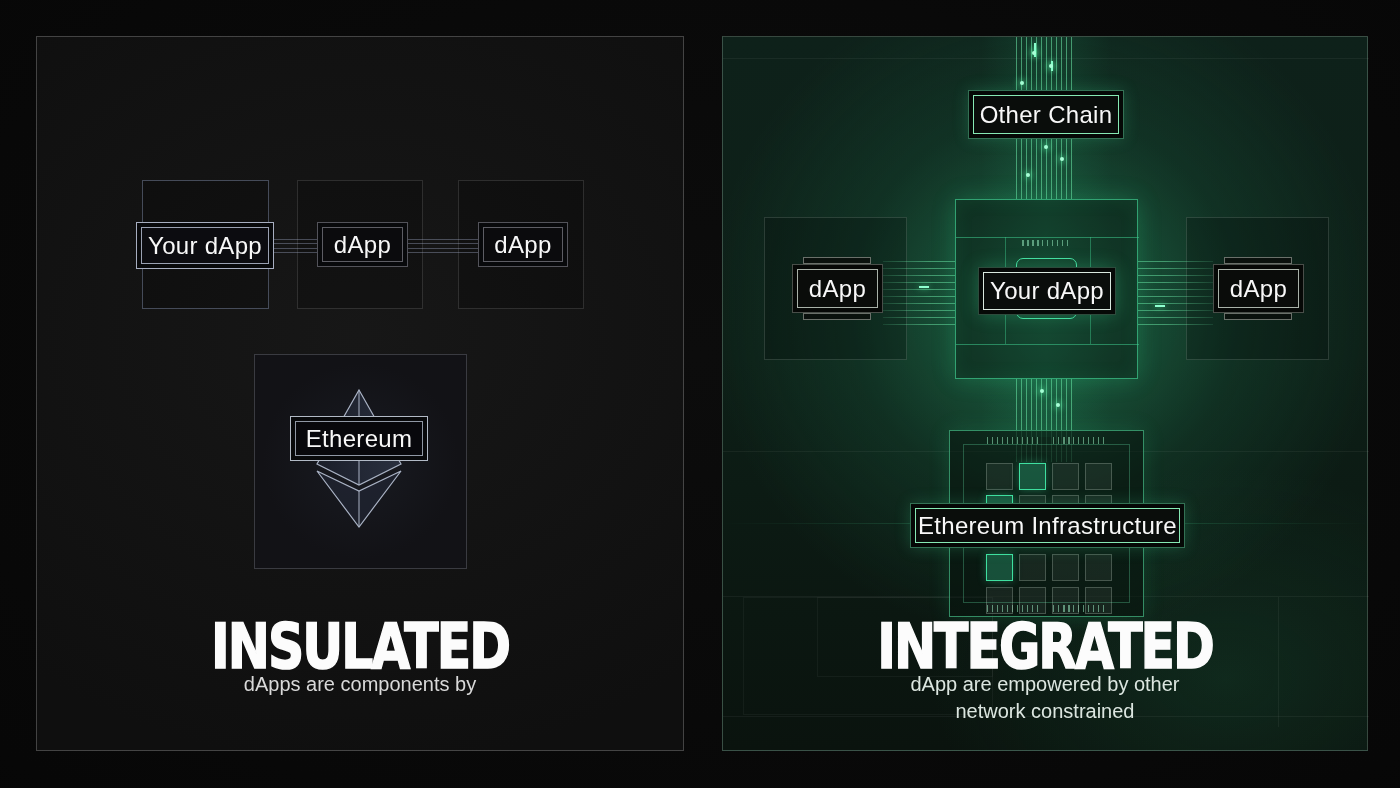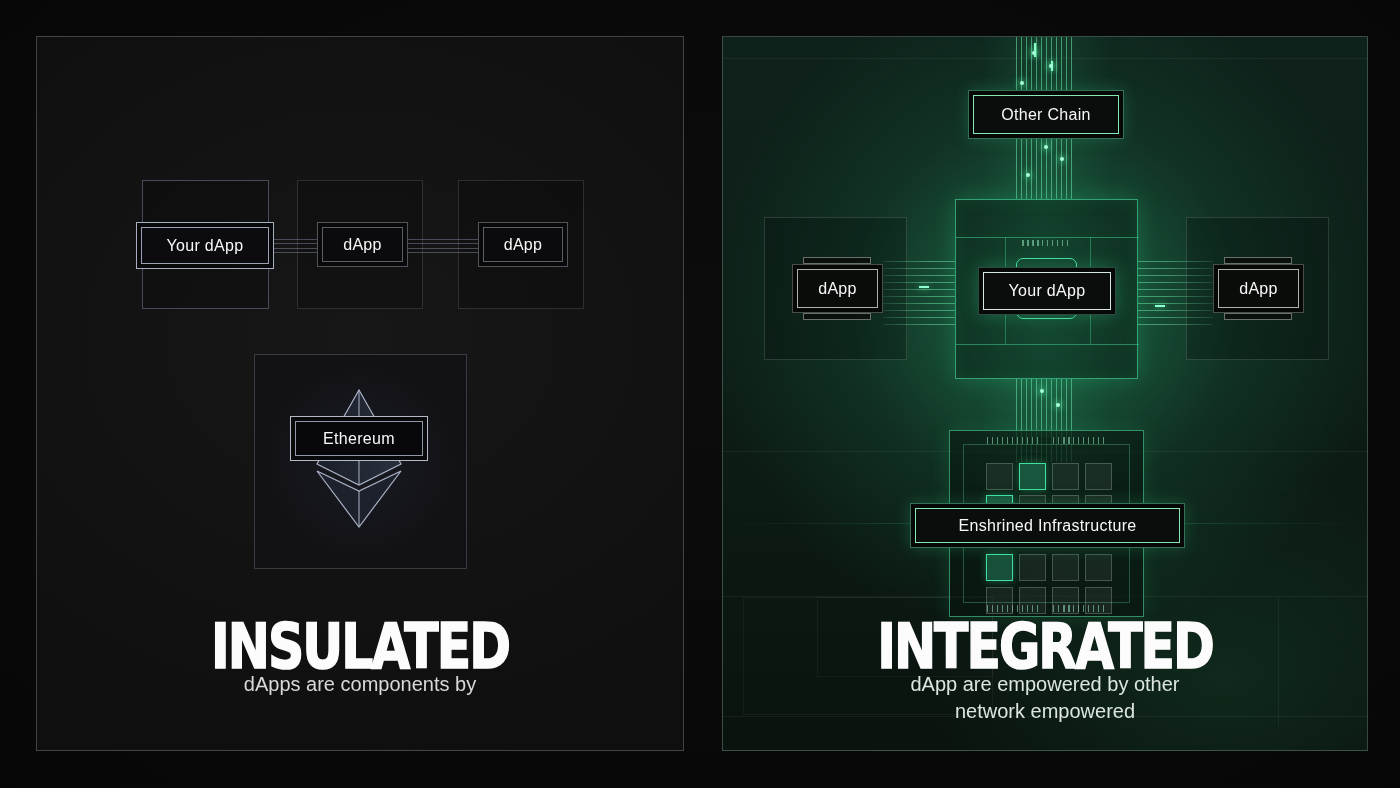--- a/index.html
+++ b/index.html
@@ -15,21 +15,21 @@
       radial-gradient(420px 300px at 78% 90%, rgba(36,120,80,0.20) 0%, rgba(10,20,14,0) 70%),
       linear-gradient(180deg,#0e211a 0%, #0d1f17 45%, #0a130e 100%);}
   .abs{position:absolute;box-sizing:border-box;}
   
   .ghost-sq{border:1px solid rgba(255,255,255,0.13);background:rgba(0,0,0,0.18);}
   .ghost-sq.blue{border-color:rgba(150,165,200,0.40);}
   .ghost-sq.greenpanel{border-color:rgba(210,230,220,0.16);background:rgba(4,8,6,0.25);}
   
   .lbl{display:flex;align-items:stretch;padding:4px;background:#08090b;}
   .lbl .in{flex:1;display:flex;align-items:center;justify-content:center;
-    font-size:16px;letter-spacing:0.3px;color:#f8f8f8;background:#0b0b0d;}
+    font-size:24px;letter-spacing:0.3px;color:#f8f8f8;background:#0b0b0d;}
   .lbl.gray{border:1px solid #53535a;}   .lbl.gray .in{border:1px solid #5d5d64;}
   .lbl.silver{border:1px solid #a7aec0;} .lbl.silver .in{border:1px solid #9aa1b2;background:#0c0c10;}
   .lbl.eth{border:1px solid #b2bac6;}    .lbl.eth .in{border:1px solid #8f97a4;background:#08080c;}
   .lbl.mint{border:1px solid rgba(90,200,150,0.55);background:#050806;
     box-shadow:0 0 16px rgba(62,220,150,0.22);}
   .lbl.mint .in{border:1.5px solid #86e9b4;background:#0a0d0b;}
   .lbl.white-green{border:1px solid rgba(120,200,160,0.35);background:#060907;
     box-shadow:0 0 18px rgba(62,220,150,0.28);}
   .lbl.white-green .in{border:1.5px solid #d9e8de;background:#0a0d0b;}
   .lbl.graygreen{border:1px solid rgba(200,210,200,0.35);background:#060806;}
@@ -205,23 +205,23 @@
       <div class="abs cell" style="left: 362px; top: 458px;"></div>
       <div class="abs cell" style="left: 329px; top: 458px;"></div>
       <div class="abs cell" style="left: 296px; top: 458px;"></div>
       <div class="abs cell on" style="left: 263px; top: 458px;"></div>
       <div class="abs cell" style="left: 362px; top: 426px;"></div>
       <div class="abs cell" style="left: 329px; top: 426px;"></div>
       <div class="abs cell on" style="left: 296px; top: 426px;"></div>
       <div class="abs cell" style="left: 263px; top: 426px;"></div>
 
     <div class="abs lbl mint" style="left:187px;top:466px;width:275px;height:45px;">
-      <div class="in">Enshrined Infrastructure</div>
+      <div class="in">Ethereum Infrastructure</div>
     </div>
 
     <div class="headline" style="top:578px;">INTEGRATED</div>
     <div class="subtitle" style="top:634px;">
       <div>dApp are empowered by other</div>
-      <div>network empowered</div>
+      <div>network constrained</div>
     </div>
   </div>
 
 </div>
 
 </body></html>

